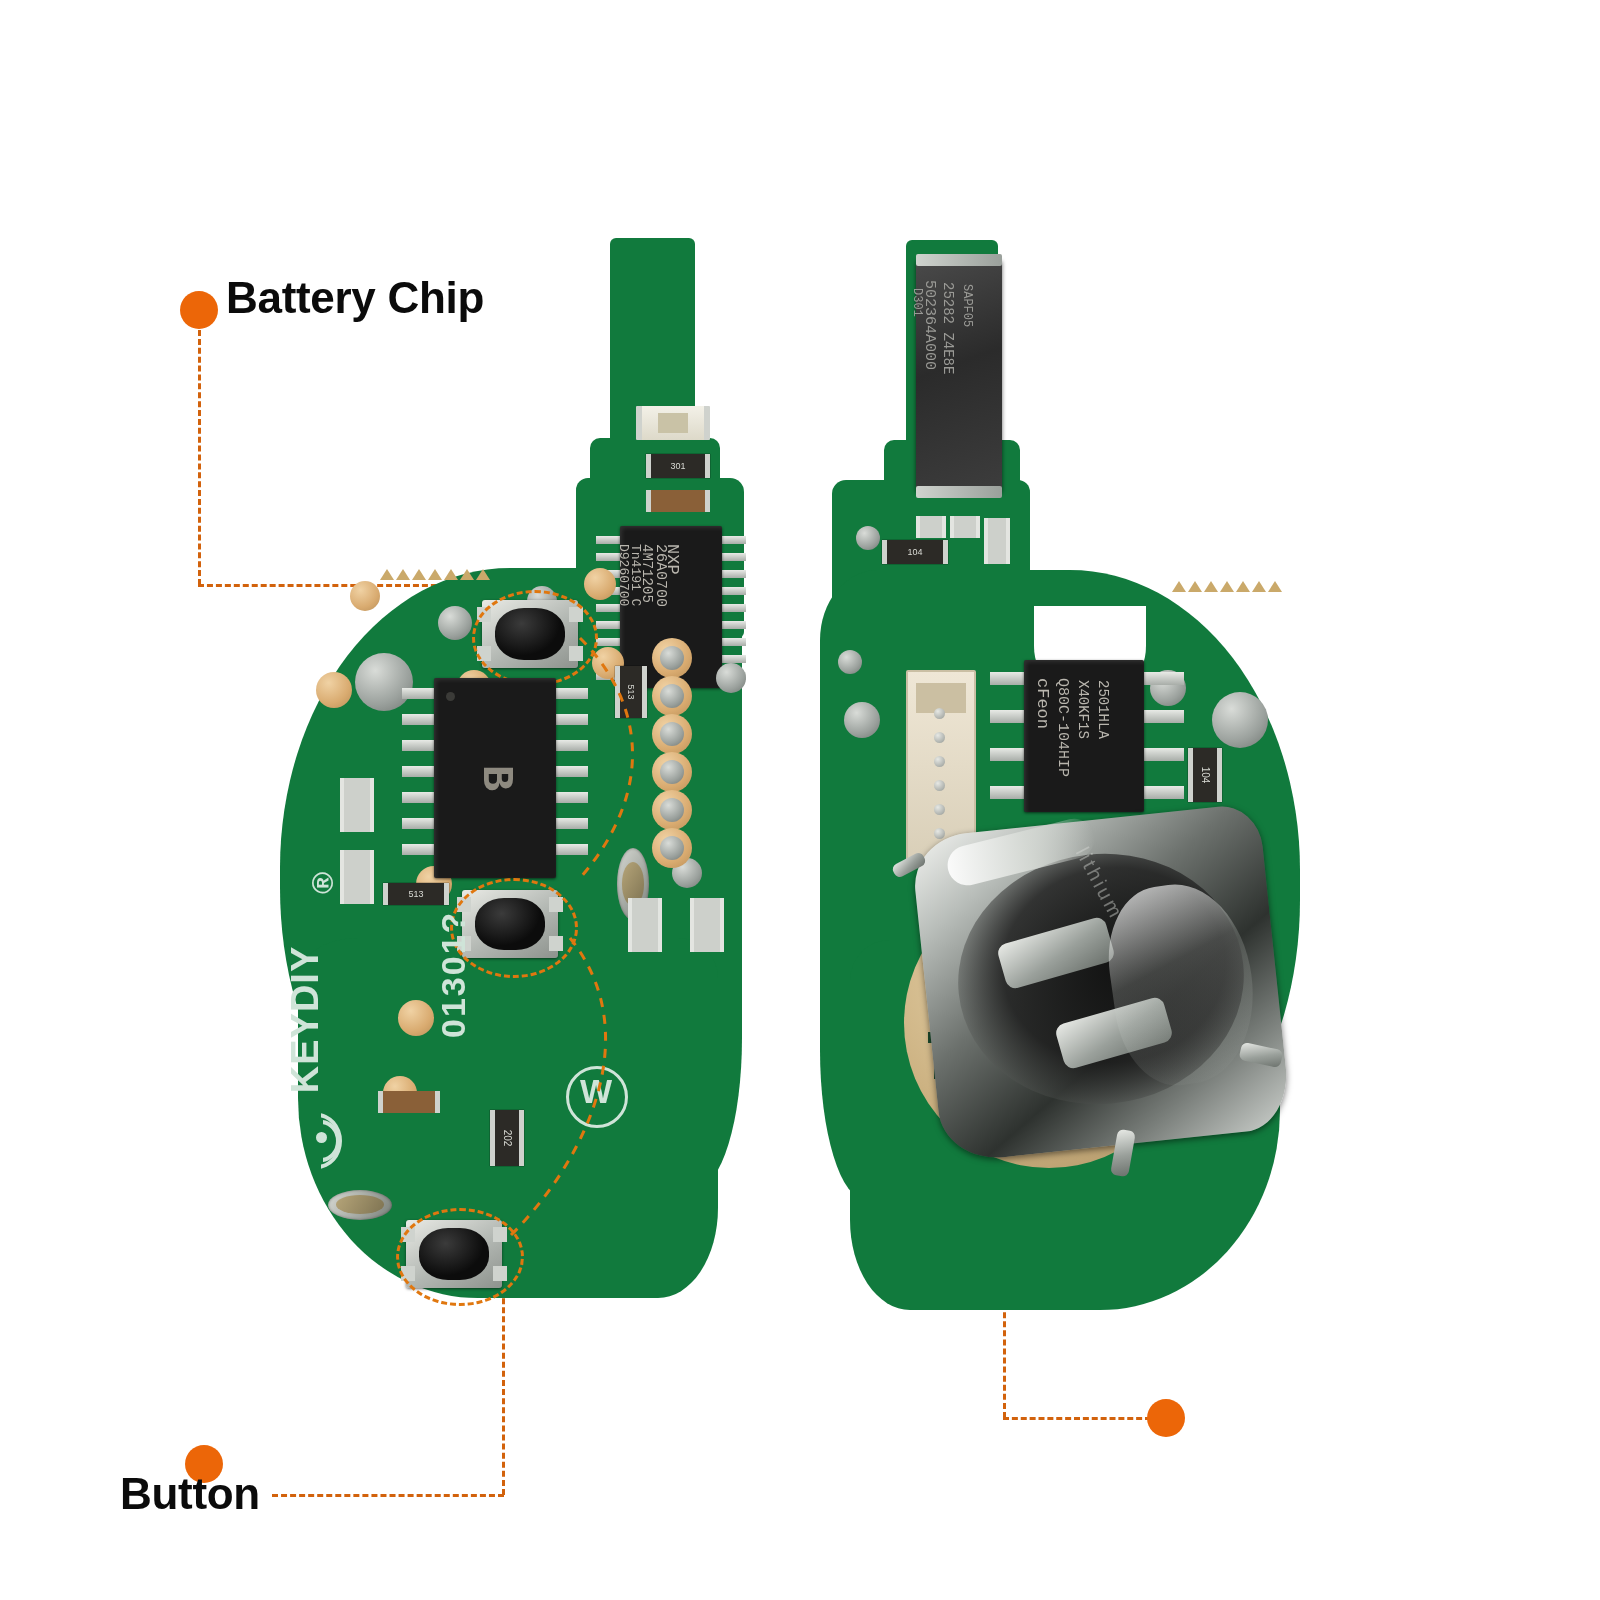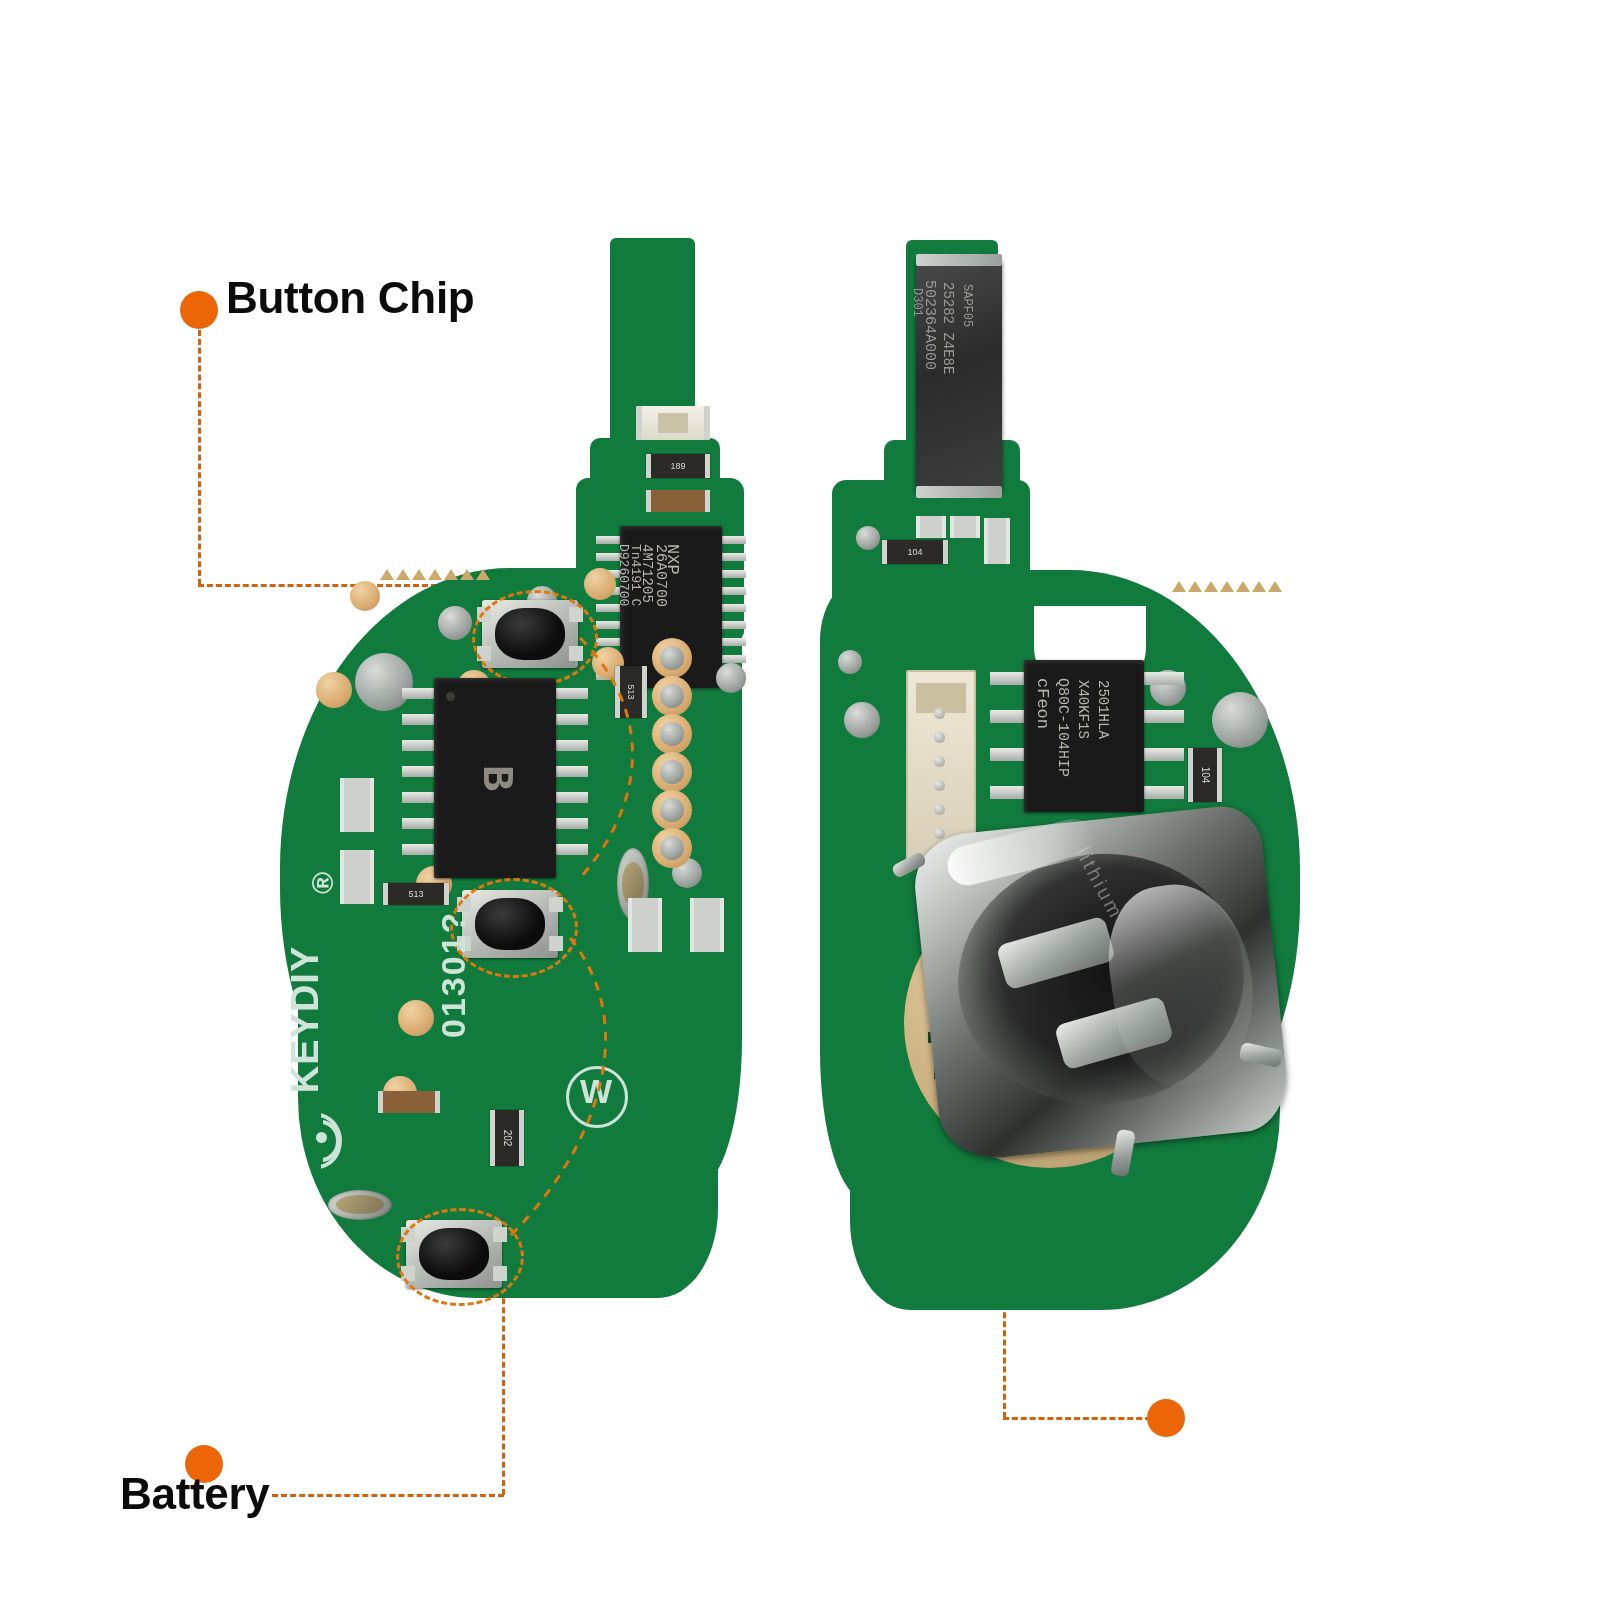--- a/index.html
+++ b/index.html
@@ -121,21 +121,21 @@
         <b style="left:64px"></b>
         <b style="left:80px"></b>
       <b style="left:96px"></b>
     </div>
 
     <div class="led" style="left:386px;top:168px;width:62px;height:34px;">
         <i></i>
       </div>
 
     <div class="res" style="left:396px;top:216px;width:54px;height:24px;">
-      <span>189</span>
+      <span>301</span>
     </div>
 
     <div class="cap-brn" style="left:396px;top:252px;width:54px;height:22px;"></div>
 
     <div style="position:absolute;left:346px;top:288px;width:150px;height:160px;">
 
       <div style="position:absolute;left:0;top:8px;width:30px;height:146px;">
         <div class="leg" style="left:0;top:2px;width:30px;height:8px;"></div>
         <div class="leg" style="left:0;top:19px;width:30px;height:8px;"></div>
         <div class="leg" style="left:0;top:36px;width:30px;height:8px;"></div>
@@ -448,20 +448,20 @@
                   transform:rotate(62deg);letter-spacing:3px;font-family:'Liberation Sans',sans-serif;">lithium</div>
 
       <div class="clip-arm" style="left:20px;top:44px;width:34px;height:14px;border-radius:6px;transform:rotate(-28deg);"></div>
       <div class="clip-arm" style="left:242px;top:316px;width:18px;height:46px;border-radius:6px;transform:rotate(10deg);"></div>
       <div class="clip-arm" style="left:368px;top:232px;width:42px;height:18px;border-radius:6px;transform:rotate(12deg);"></div>
     </div>
 
   </div>
 
   <div class="dot" style="left:180px;top:291px;width:38px;height:38px;"></div>
-  <div class="callout-label" style="left:226px;top:274px;font-size:44px;">Button Chip</div>
+  <div class="callout-label" style="left:226px;top:274px;font-size:44px;">Battery Chip</div>
 
   <div class="dot" style="left:185px;top:1445px;width:38px;height:38px;"></div>
-  <div class="callout-label" style="left:120px;top:1470px;font-size:44px;">Battery</div>
+  <div class="callout-label" style="left:120px;top:1470px;font-size:44px;">Button</div>
 
   <div class="dot" style="left:1147px;top:1399px;width:38px;height:38px;"></div>
 
 </div>
 
 </body></html>

